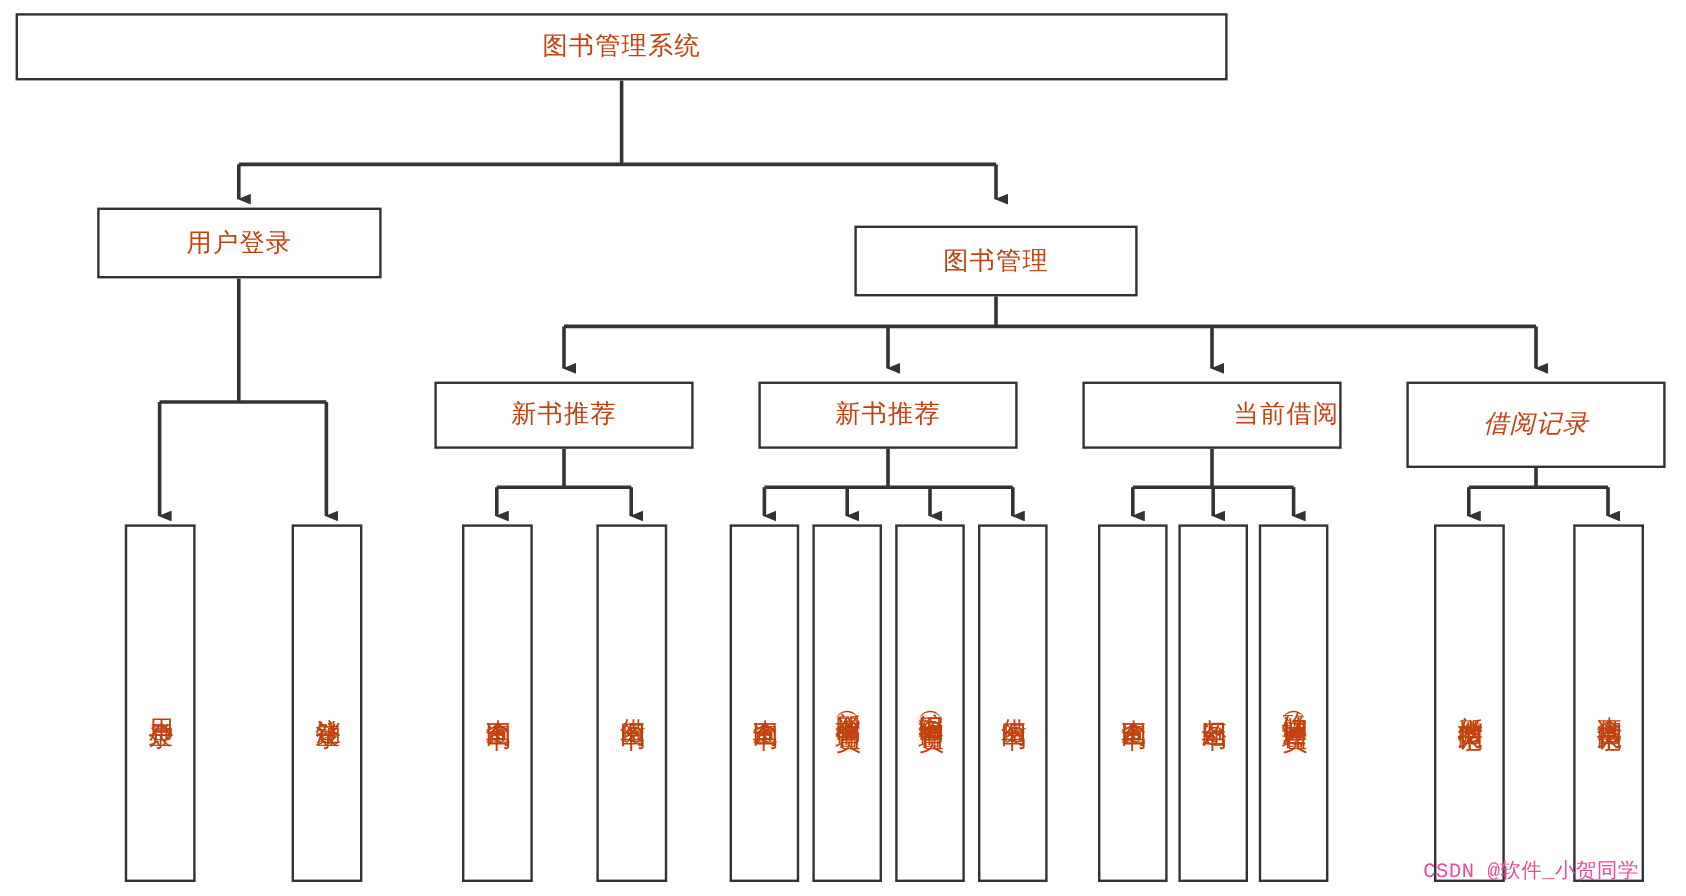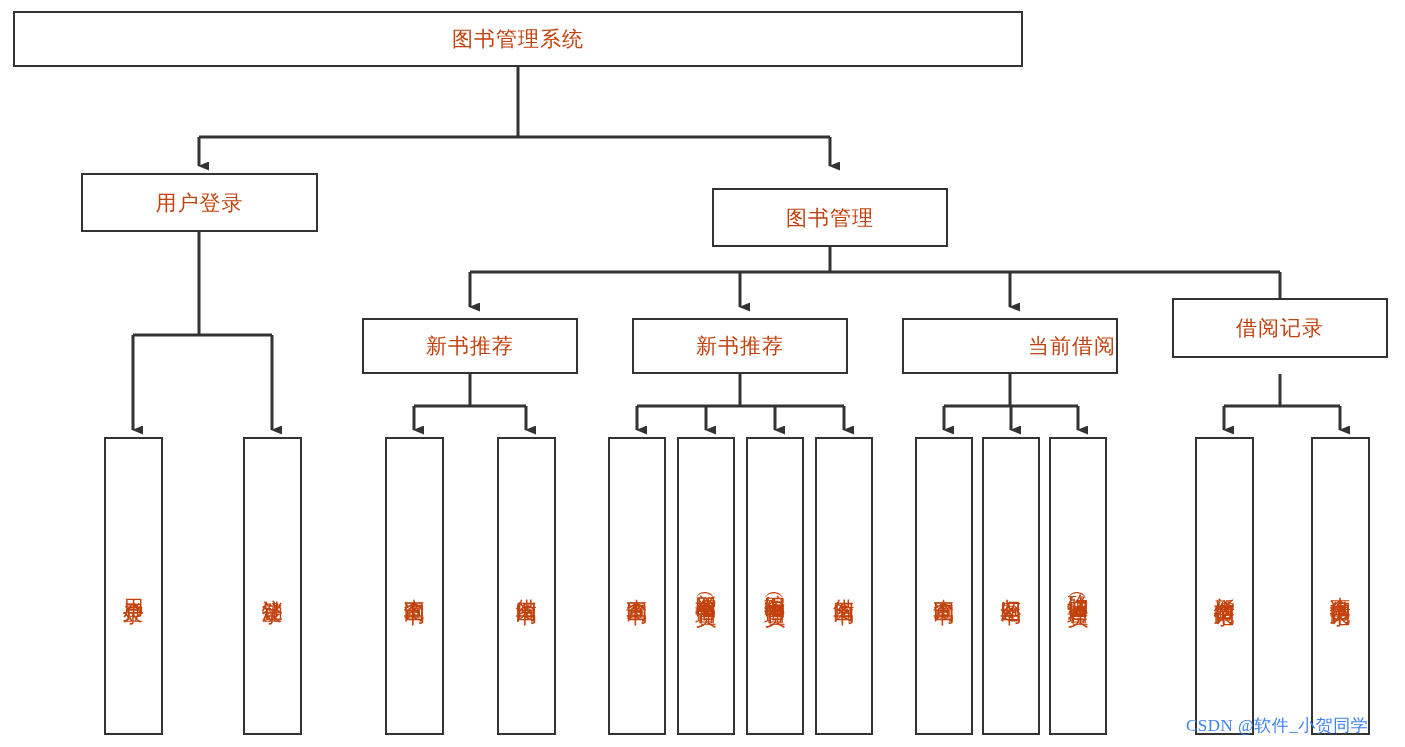--- a/index.html
+++ b/index.html
@@ -54,24 +54,24 @@
     text-align: center;
   }
   .node .label {
     display: block;
   }
   #watermark {
     position: absolute;
     left: 1186px;
     top: 714px;
     font-size: 17px;
-    color: #3b82f6;
+    color: #ec4899;
     white-space: nowrap;
     letter-spacing: 0.5px;
-    font-family: Liberation Serif, serif;
+    font-family: Liberation Mono, monospace;
   }
 </style>
 </head>
 <body>
 
 <div id="diagram-root">
 
   <svg id="edge-layer" viewBox="0 0 1405 747" width="1405" height="747" xmlns="http://www.w3.org/2000/svg">
     <defs>
       <marker id="arrowhead" markerWidth="9" markerHeight="11" refX="4.5" refY="10" orient="auto" markerUnits="userSpaceOnUse">
@@ -135,21 +135,21 @@
 
   <div class="node horizontal" style="left:362px; top:318px; width:216px; height:56px;">
     <span class="label">新书推荐</span>
   </div>
   <div class="node horizontal" style="left:632px; top:318px; width:216px; height:56px;">
     <span class="label">新书推荐</span>
   </div>
   <div class="node horizontal" style="left:902px; top:318px; width:216px; height:56px;justify-content:flex-end;">
     <span class="label">当前借阅</span>
   </div>
-  <div class="node horizontal" style="left:1172px; top:298px; width:216px; height:60px;">
+  <div class="node horizontal" style="left:1172px; top:318px; width:216px; height:72px;font-style:italic;">
     <span class="label">借阅记录</span>
   </div>
 
   <div class="node vertical" style="left:104px; top:437px; width:59px; height:298px;">
     <span class="label">用户登录</span>
   </div>
   <div class="node vertical" style="left:243px; top:437px; width:59px; height:298px;">
     <span class="label">注销登录</span>
   </div>
 

